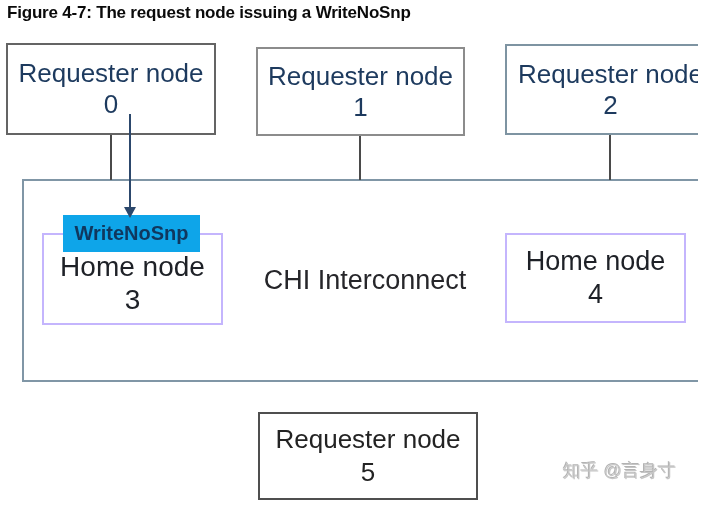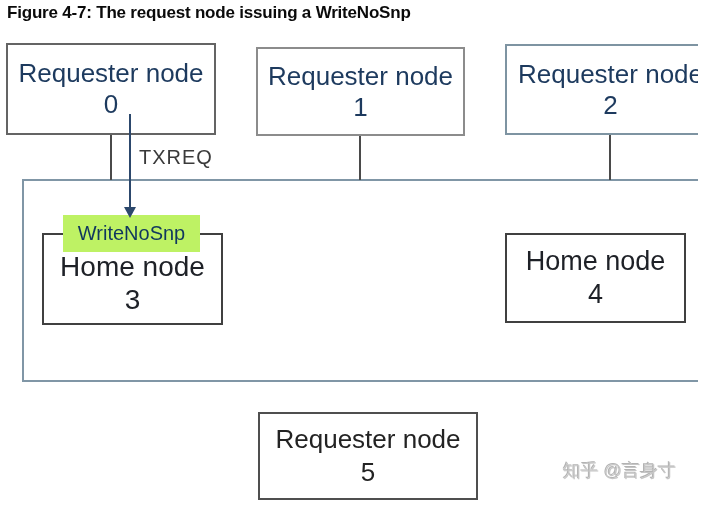--- a/index.html
+++ b/index.html
@@ -40,28 +40,28 @@
   
   .interconnect{
     position:absolute;left:22px;top:179px;width:685px;height:203px;
     border:2px solid #8096a6;background:#ffffff;box-sizing:border-box;z-index:0;
   }
   .chi-label{
     position:absolute;left:230px;top:263px;width:270px;text-align:center;
     font-size:27px;line-height:34px;color:#26262a;z-index:1;
   }
   
-  .home{border:2px solid #404040;color:#1e2127;font-size:28px;line-height:33px;z-index:2;}
+  .home{border:2px solid #c4b5fd;color:#1e2127;font-size:28px;line-height:33px;z-index:2;}
   .home3{left:42px;top:233px;width:181px;height:92px;padding-top:8px;}
   .home4{left:505px;top:233px;width:181px;height:90px;font-size:27px;}
   
   .chip{
-    position:absolute;left:63px;top:215px;width:137px;height:37px;background:#bef264;
+    position:absolute;left:63px;top:215px;width:137px;height:37px;background:#0ea5e9;
     color:#10375e;font-size:20px;display:flex;align-items:center;justify-content:center;
-    z-index:4;box-sizing:border-box;
+    z-index:4;box-sizing:border-box;font-weight:bold;
   }
   
   .completer{border:2px solid #4f4f4f;color:#232323;font-size:26px;line-height:33px;
     left:258px;top:412px;width:220px;height:88px;z-index:2;}
   
   .wm{
     position:absolute;color:#c6c6c6;white-space:nowrap;z-index:7;
     text-shadow:-1px -1px 0 #b3b3b3,1px 1px 0 #ffffff;
   }
   .wm-zhihu{left:557px;top:459px;font-size:18px;margin-left:6px;}
@@ -85,35 +85,35 @@
   <div class="nodebox req req2">
     <span class="l1">Requester node</span>
     <span class="l2">2</span>
   </div>
 
   <div class="vline conn0"></div>
   <div class="vline conn1"></div>
   <div class="vline conn2"></div>
 
   <div class="interconnect"></div>
+  <div class="chi-label">CHI Interconnect</div>
 
   <div class="nodebox home home3">
     <span class="l1">Home node</span>
     <span class="l2">3</span>
   </div>
   <div class="nodebox home home4">
     <span class="l1">Home node</span>
     <span class="l2">4</span>
   </div>
 
   <div class="chip">WriteNoSnp</div>
 
   <div class="txreq-line"></div>
   <div class="txreq-head"></div>
-  <div class="txreq-label">TXREQ</div>
 
   <div class="nodebox completer">
     <span class="l1">Requester node</span>
     <span class="l2">5</span>
   </div>
 
   <div class="wm wm-zhihu">知乎 @言身寸</div>
 
 </div>
 

